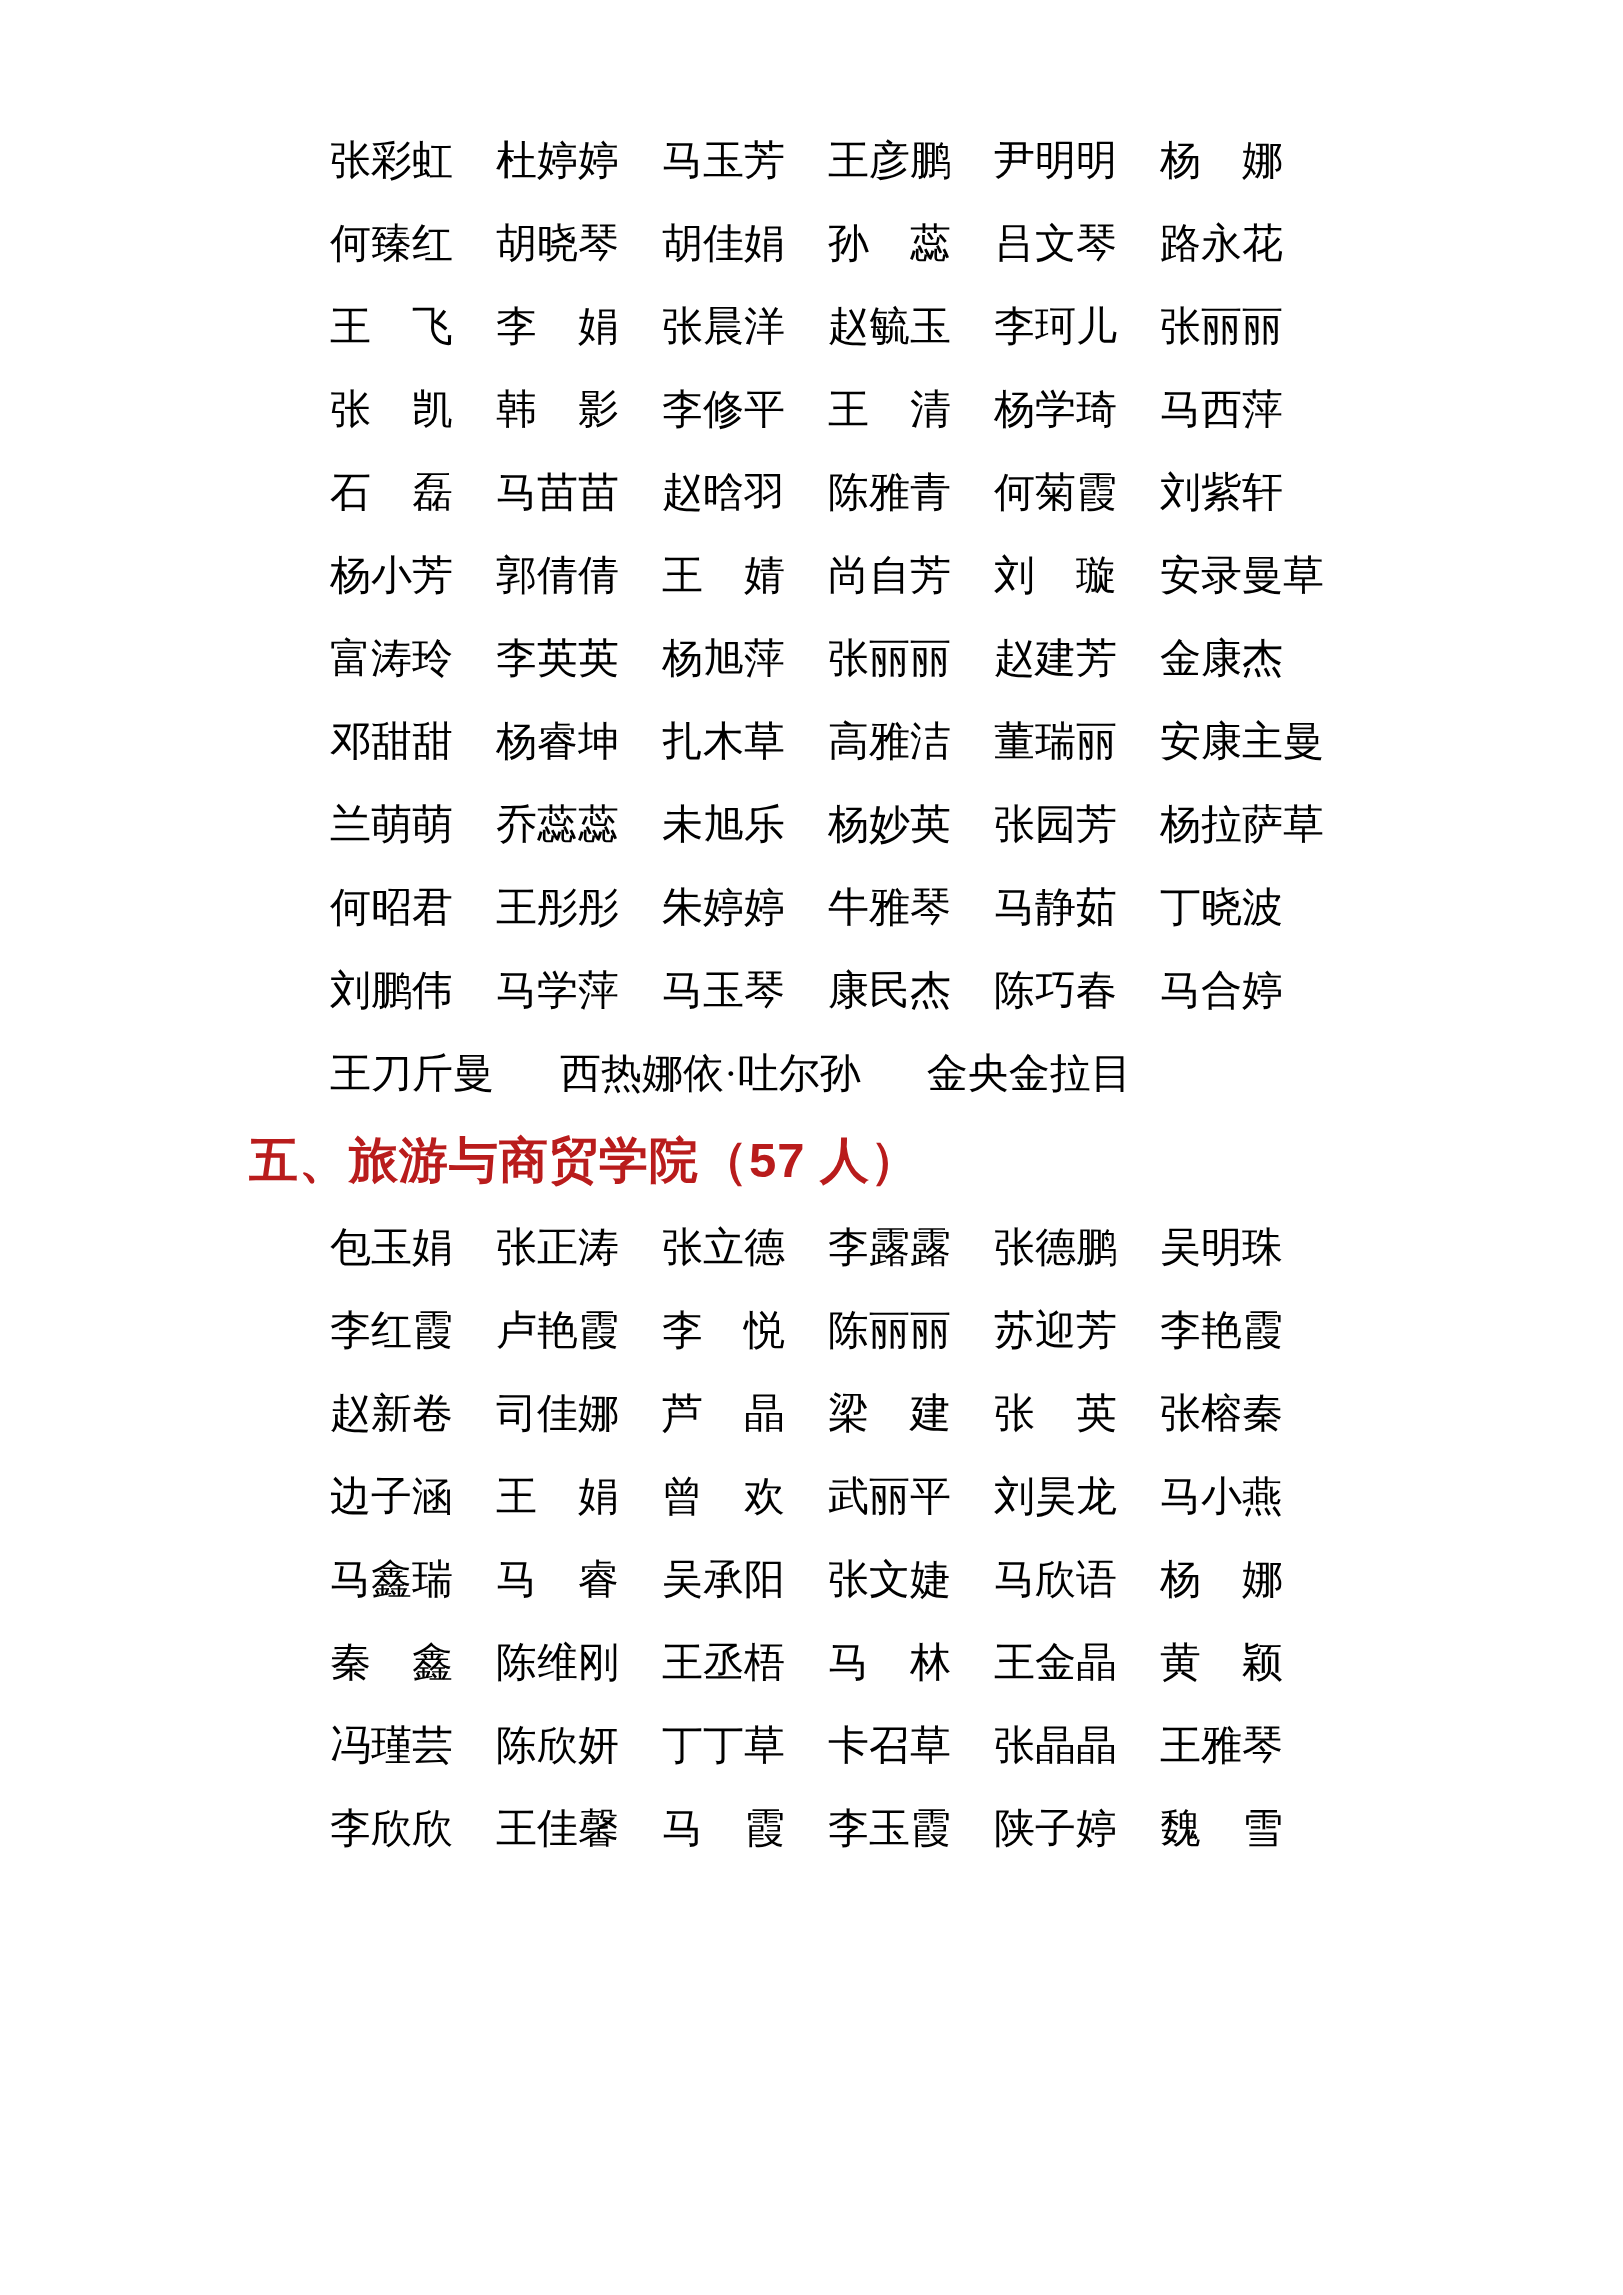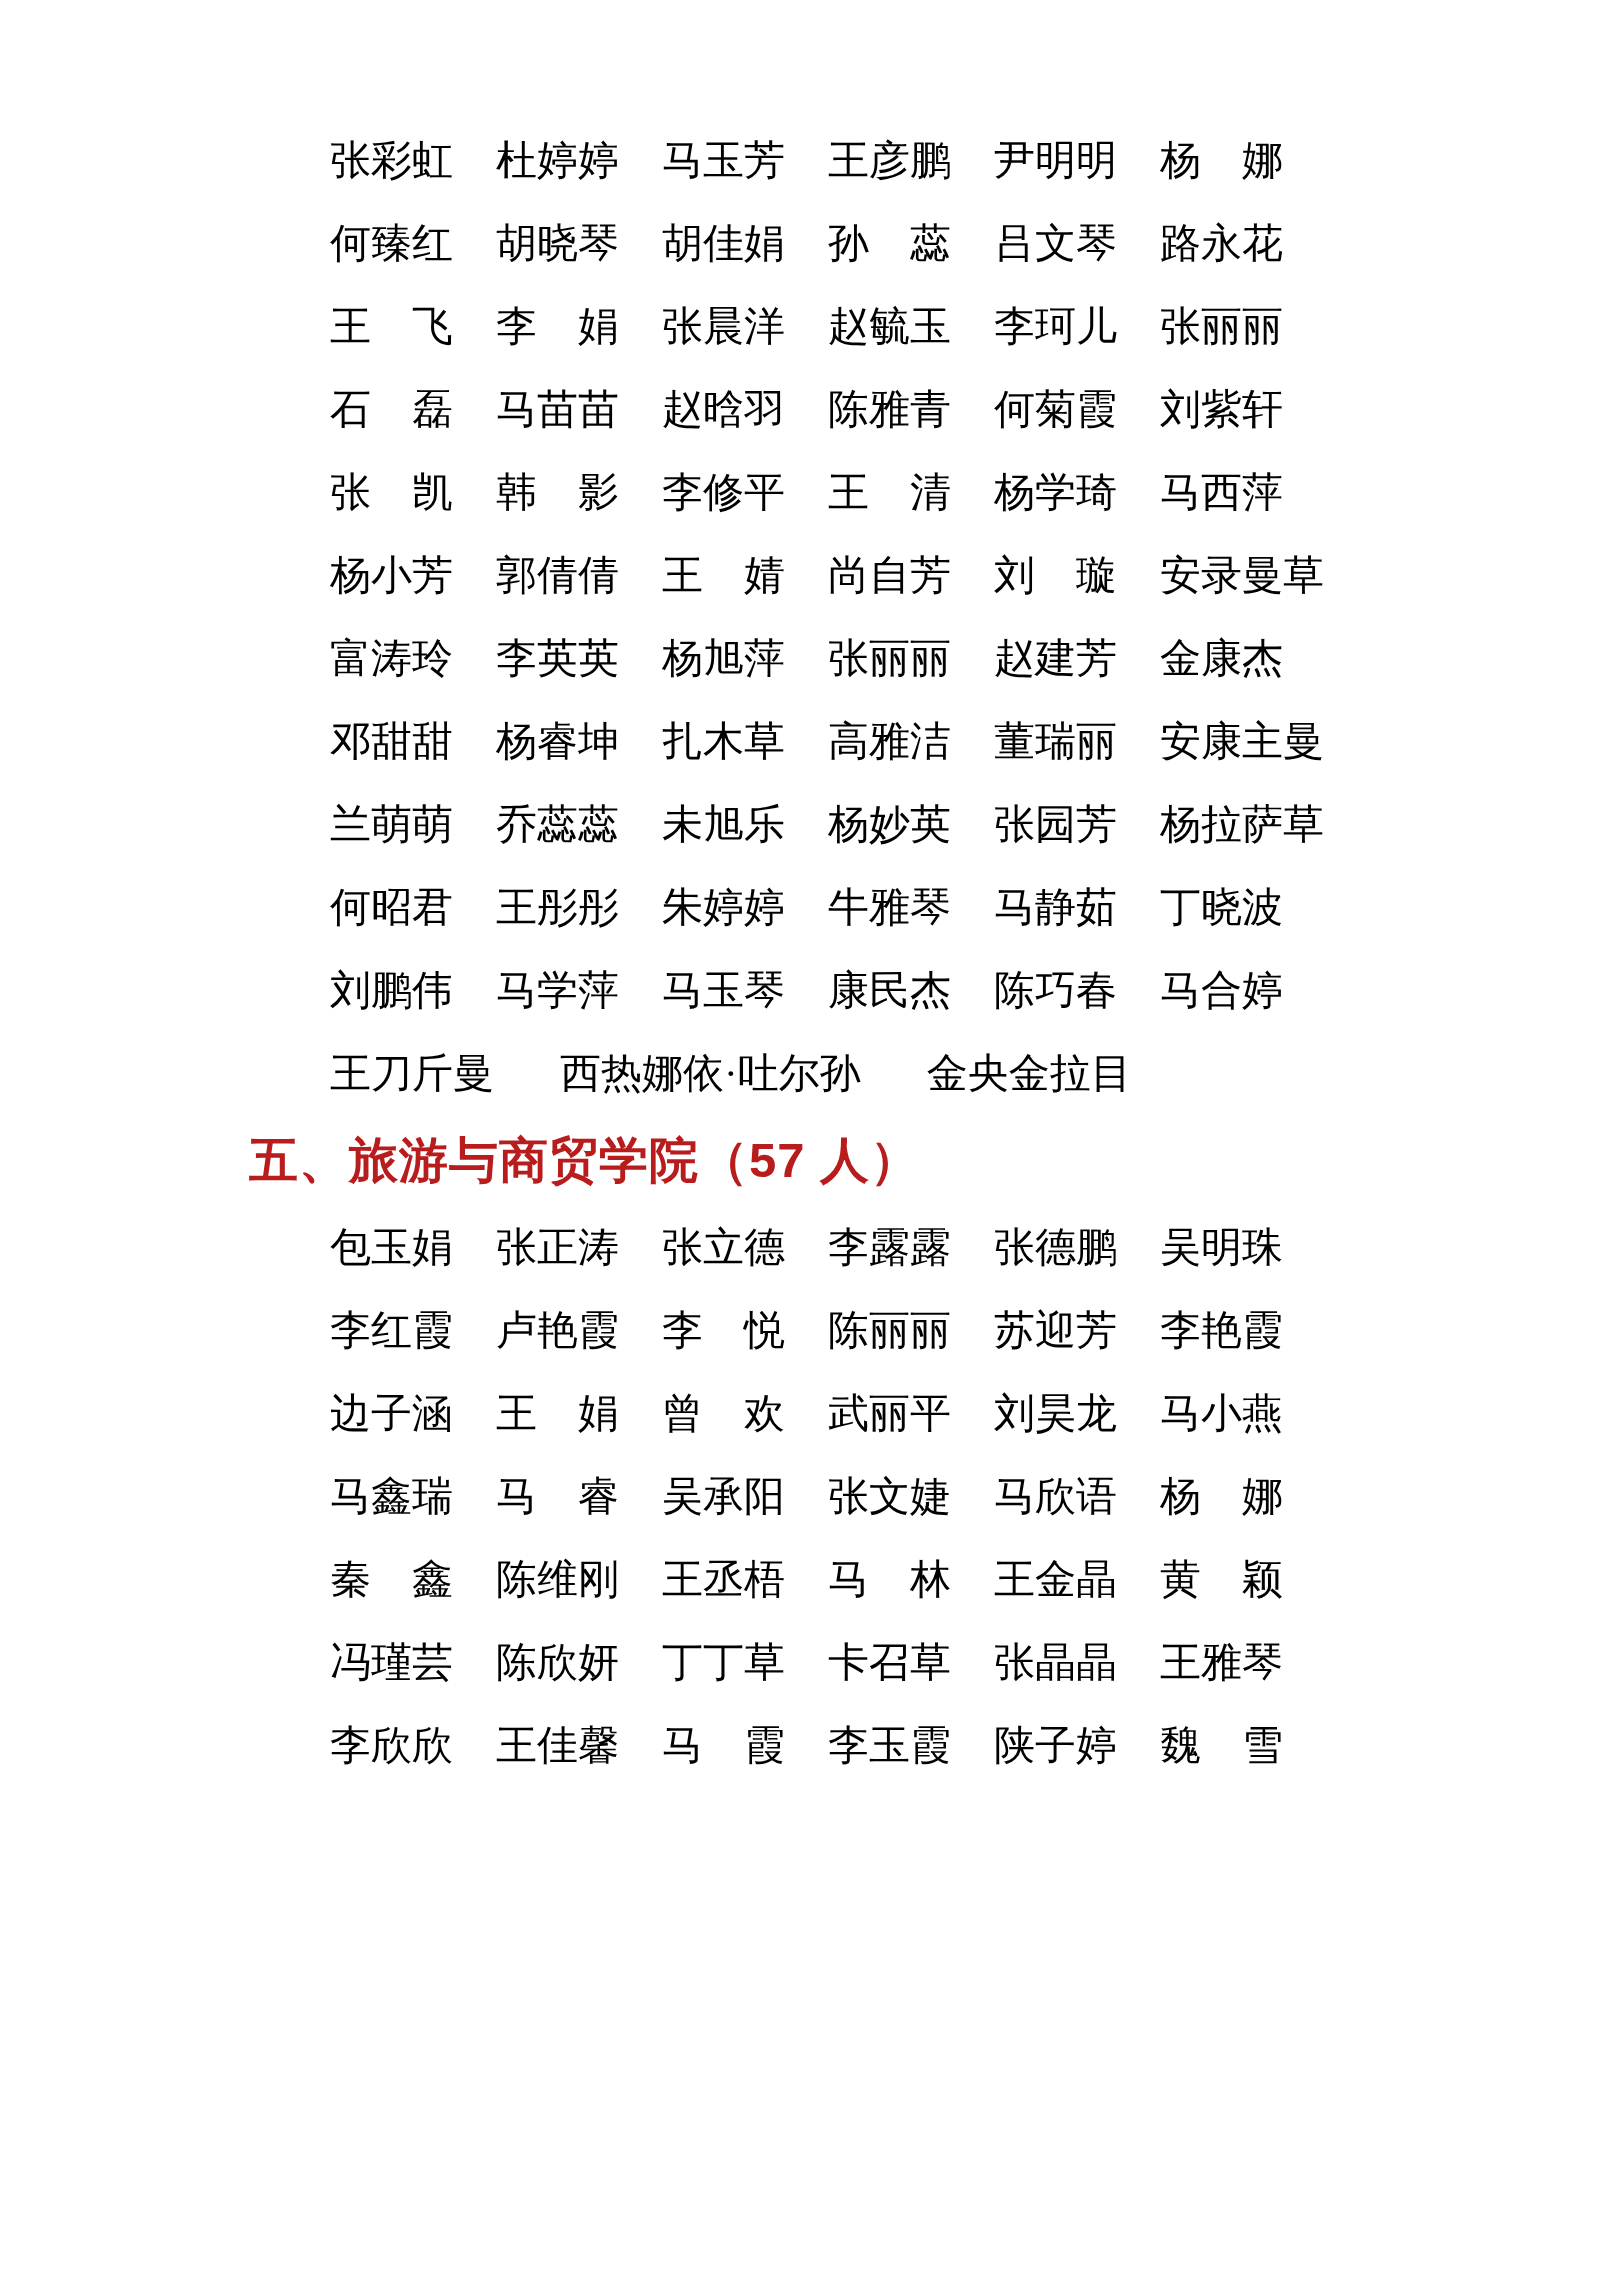--- a/index.html
+++ b/index.html
@@ -79,36 +79,36 @@
       </div>
       <div class="name-row">
         <span class="name">王　飞</span>
         <span class="name">李　娟</span>
         <span class="name">张晨洋</span>
         <span class="name">赵毓玉</span>
         <span class="name">李珂儿</span>
         <span class="name">张丽丽</span>
       </div>
       <div class="name-row">
+        <span class="name">张　凯</span>
+        <span class="name">韩　影</span>
+        <span class="name">李修平</span>
+        <span class="name">王　清</span>
+        <span class="name">杨学琦</span>
+        <span class="name">马西萍</span>
+      </div>
+      <div class="name-row">
         <span class="name">石　磊</span>
         <span class="name">马苗苗</span>
         <span class="name">赵晗羽</span>
         <span class="name">陈雅青</span>
         <span class="name">何菊霞</span>
         <span class="name">刘紫轩</span>
       </div>
       <div class="name-row">
-        <span class="name">张　凯</span>
-        <span class="name">韩　影</span>
-        <span class="name">李修平</span>
-        <span class="name">王　清</span>
-        <span class="name">杨学琦</span>
-        <span class="name">马西萍</span>
-      </div>
-      <div class="name-row">
         <span class="name">杨小芳</span>
         <span class="name">郭倩倩</span>
         <span class="name">王　婧</span>
         <span class="name">尚自芳</span>
         <span class="name">刘　璇</span>
         <span class="name">安录曼草</span>
       </div>
       <div class="name-row">
         <span class="name">富涛玲</span>
         <span class="name">李英英</span>
@@ -170,20 +170,28 @@
       </div>
       <div class="name-row">
         <span class="name">李红霞</span>
         <span class="name">卢艳霞</span>
         <span class="name">李　悦</span>
         <span class="name">陈丽丽</span>
         <span class="name">苏迎芳</span>
         <span class="name">李艳霞</span>
       </div>
       <div class="name-row">
+        <span class="name">赵新卷</span>
+        <span class="name">司佳娜</span>
+        <span class="name">芦　晶</span>
+        <span class="name">梁　建</span>
+        <span class="name">张　英</span>
+        <span class="name">张榕秦</span>
+      </div>
+      <div class="name-row">
         <span class="name">边子涵</span>
         <span class="name">王　娟</span>
         <span class="name">曾　欢</span>
         <span class="name">武丽平</span>
         <span class="name">刘昊龙</span>
         <span class="name">马小燕</span>
       </div>
       <div class="name-row">
         <span class="name">马鑫瑞</span>
         <span class="name">马　睿</span>

